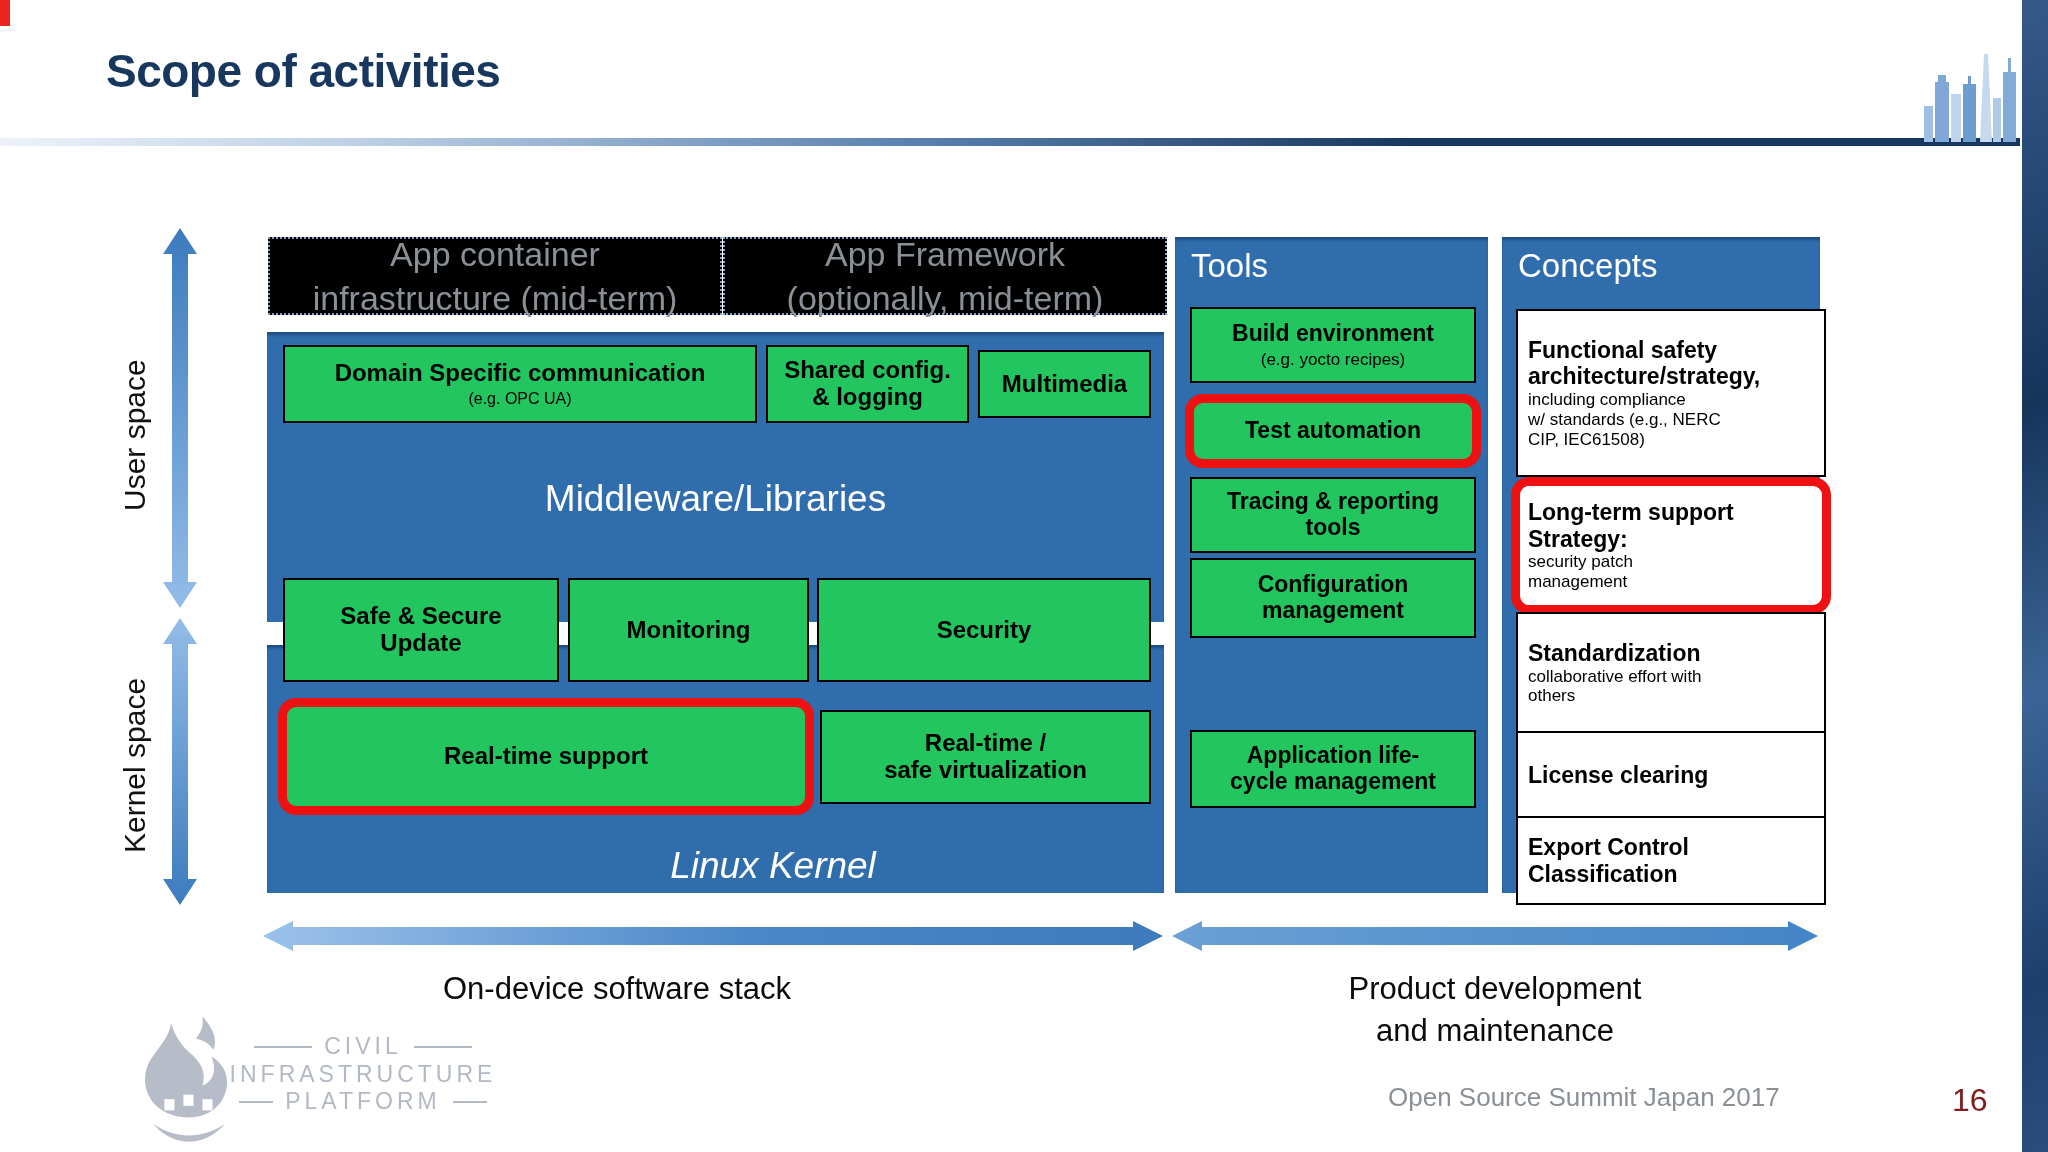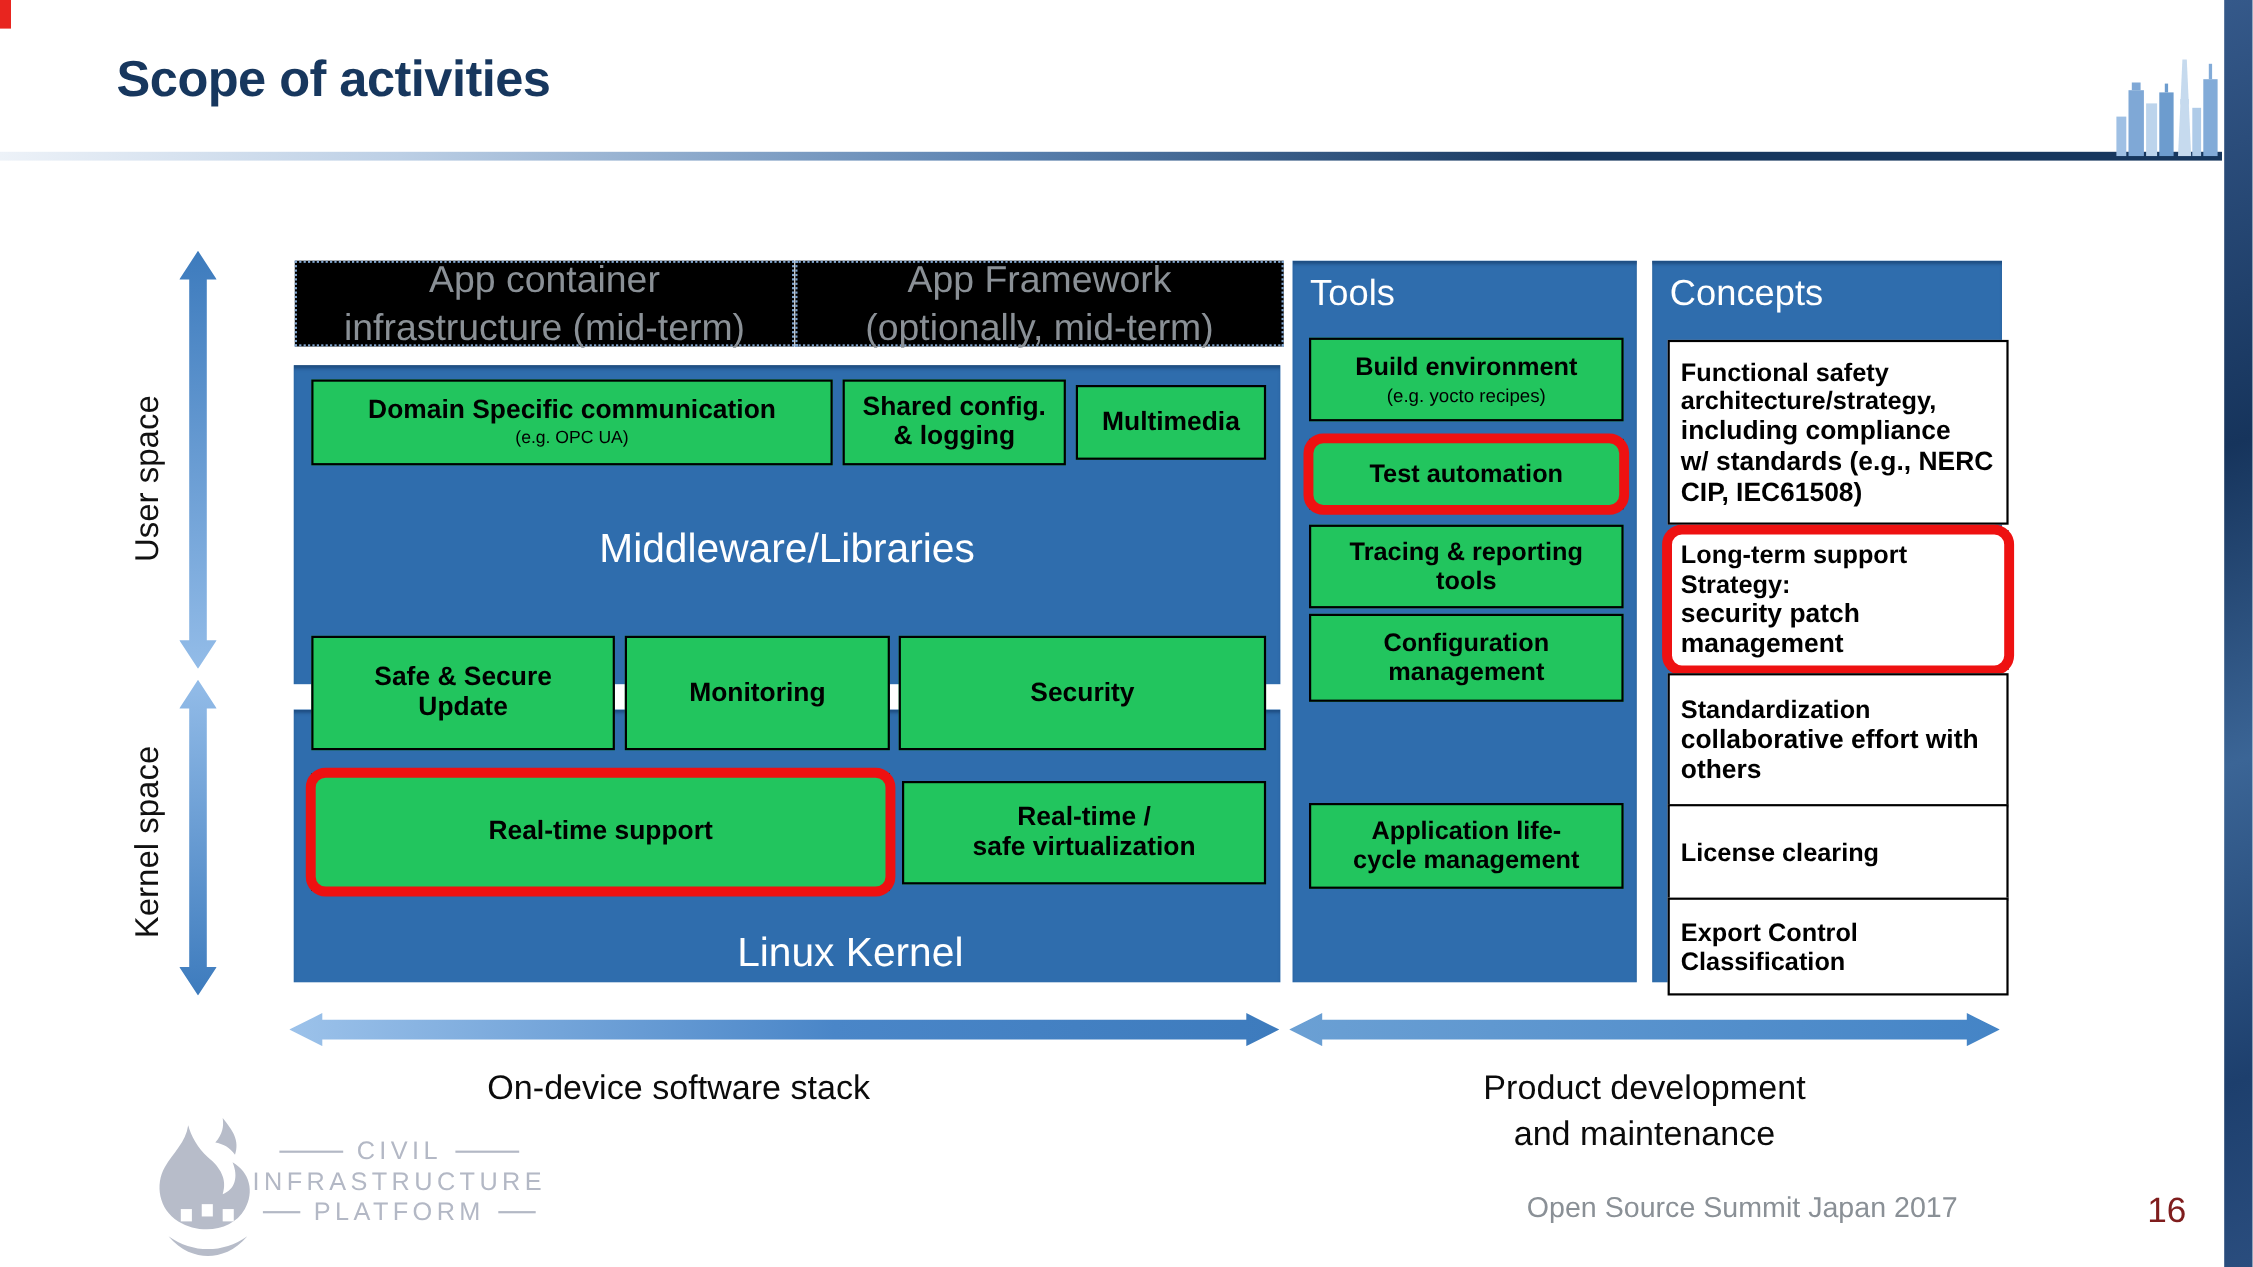--- a/index.html
+++ b/index.html
@@ -41,21 +41,21 @@
   
   .hl::after{content:"";position:absolute;inset:-7px;border:9px solid #EE1111;
              border-radius:18px;pointer-events:none;}
 
   .col-header{color:#fff;font-size:33px;font-weight:400;}
 
   
   .cbox{background:#fff;border:2px solid #000;padding:6px 10px;text-align:left;
         display:flex;flex-direction:column;justify-content:center;line-height:1.16;}
   .cbox .b{font-weight:700;font-size:23px;}
-  .cbox .r{font-weight:700;font-size:24px;}
+  .cbox .r{font-weight:400;font-size:17px;}
 
   .bottom-label{font-size:31px;color:#0b0b0b;text-align:center;line-height:1.35;}
 
   
   .footer-event{font-size:26px;color:#8A9096;}
   .footer-page{font-size:32px;color:#7f1d1d;}
   .logo-text{color:#B3B8C5;letter-spacing:4px;font-size:23px;line-height:1.2;}
   .logo-row{display:flex;align-items:center;justify-content:center;gap:12px;}
   .rule{height:2px;background:#B3B8C5;display:inline-block;}
 </style>
@@ -119,21 +119,21 @@
   </div>
   <div class="abs wbox" style="left:766px;top:345px;width:199px;height:74px;">
     <div class="t pre">Shared config.
 &amp; logging</div>
   </div>
   <div class="abs wbox" style="left:978px;top:350px;width:169px;height:64px;">
     <div class="t">Multimedia</div>
   </div>
 
   <div class="abs bluebox" style="left:267px;top:645px;width:897px;height:248px;"></div>
-  <div class="abs blue-label" style="left:267px;top:845px;width:1012px;">Linux Kernel</div>
+  <div class="abs blue-label" style="left:267px;top:845px;width:1012px;font-style:italic;">Linux Kernel</div>
 
   <div class="abs wbox" style="left:283px;top:578px;width:272px;height:100px;">
     <div class="t pre">Safe &amp; Secure
 Update</div>
   </div>
   <div class="abs wbox" style="left:568px;top:578px;width:237px;height:100px;">
     <div class="t">Monitoring</div>
   </div>
   <div class="abs wbox" style="left:817px;top:578px;width:330px;height:100px;">
     <div class="t">Security</div>

